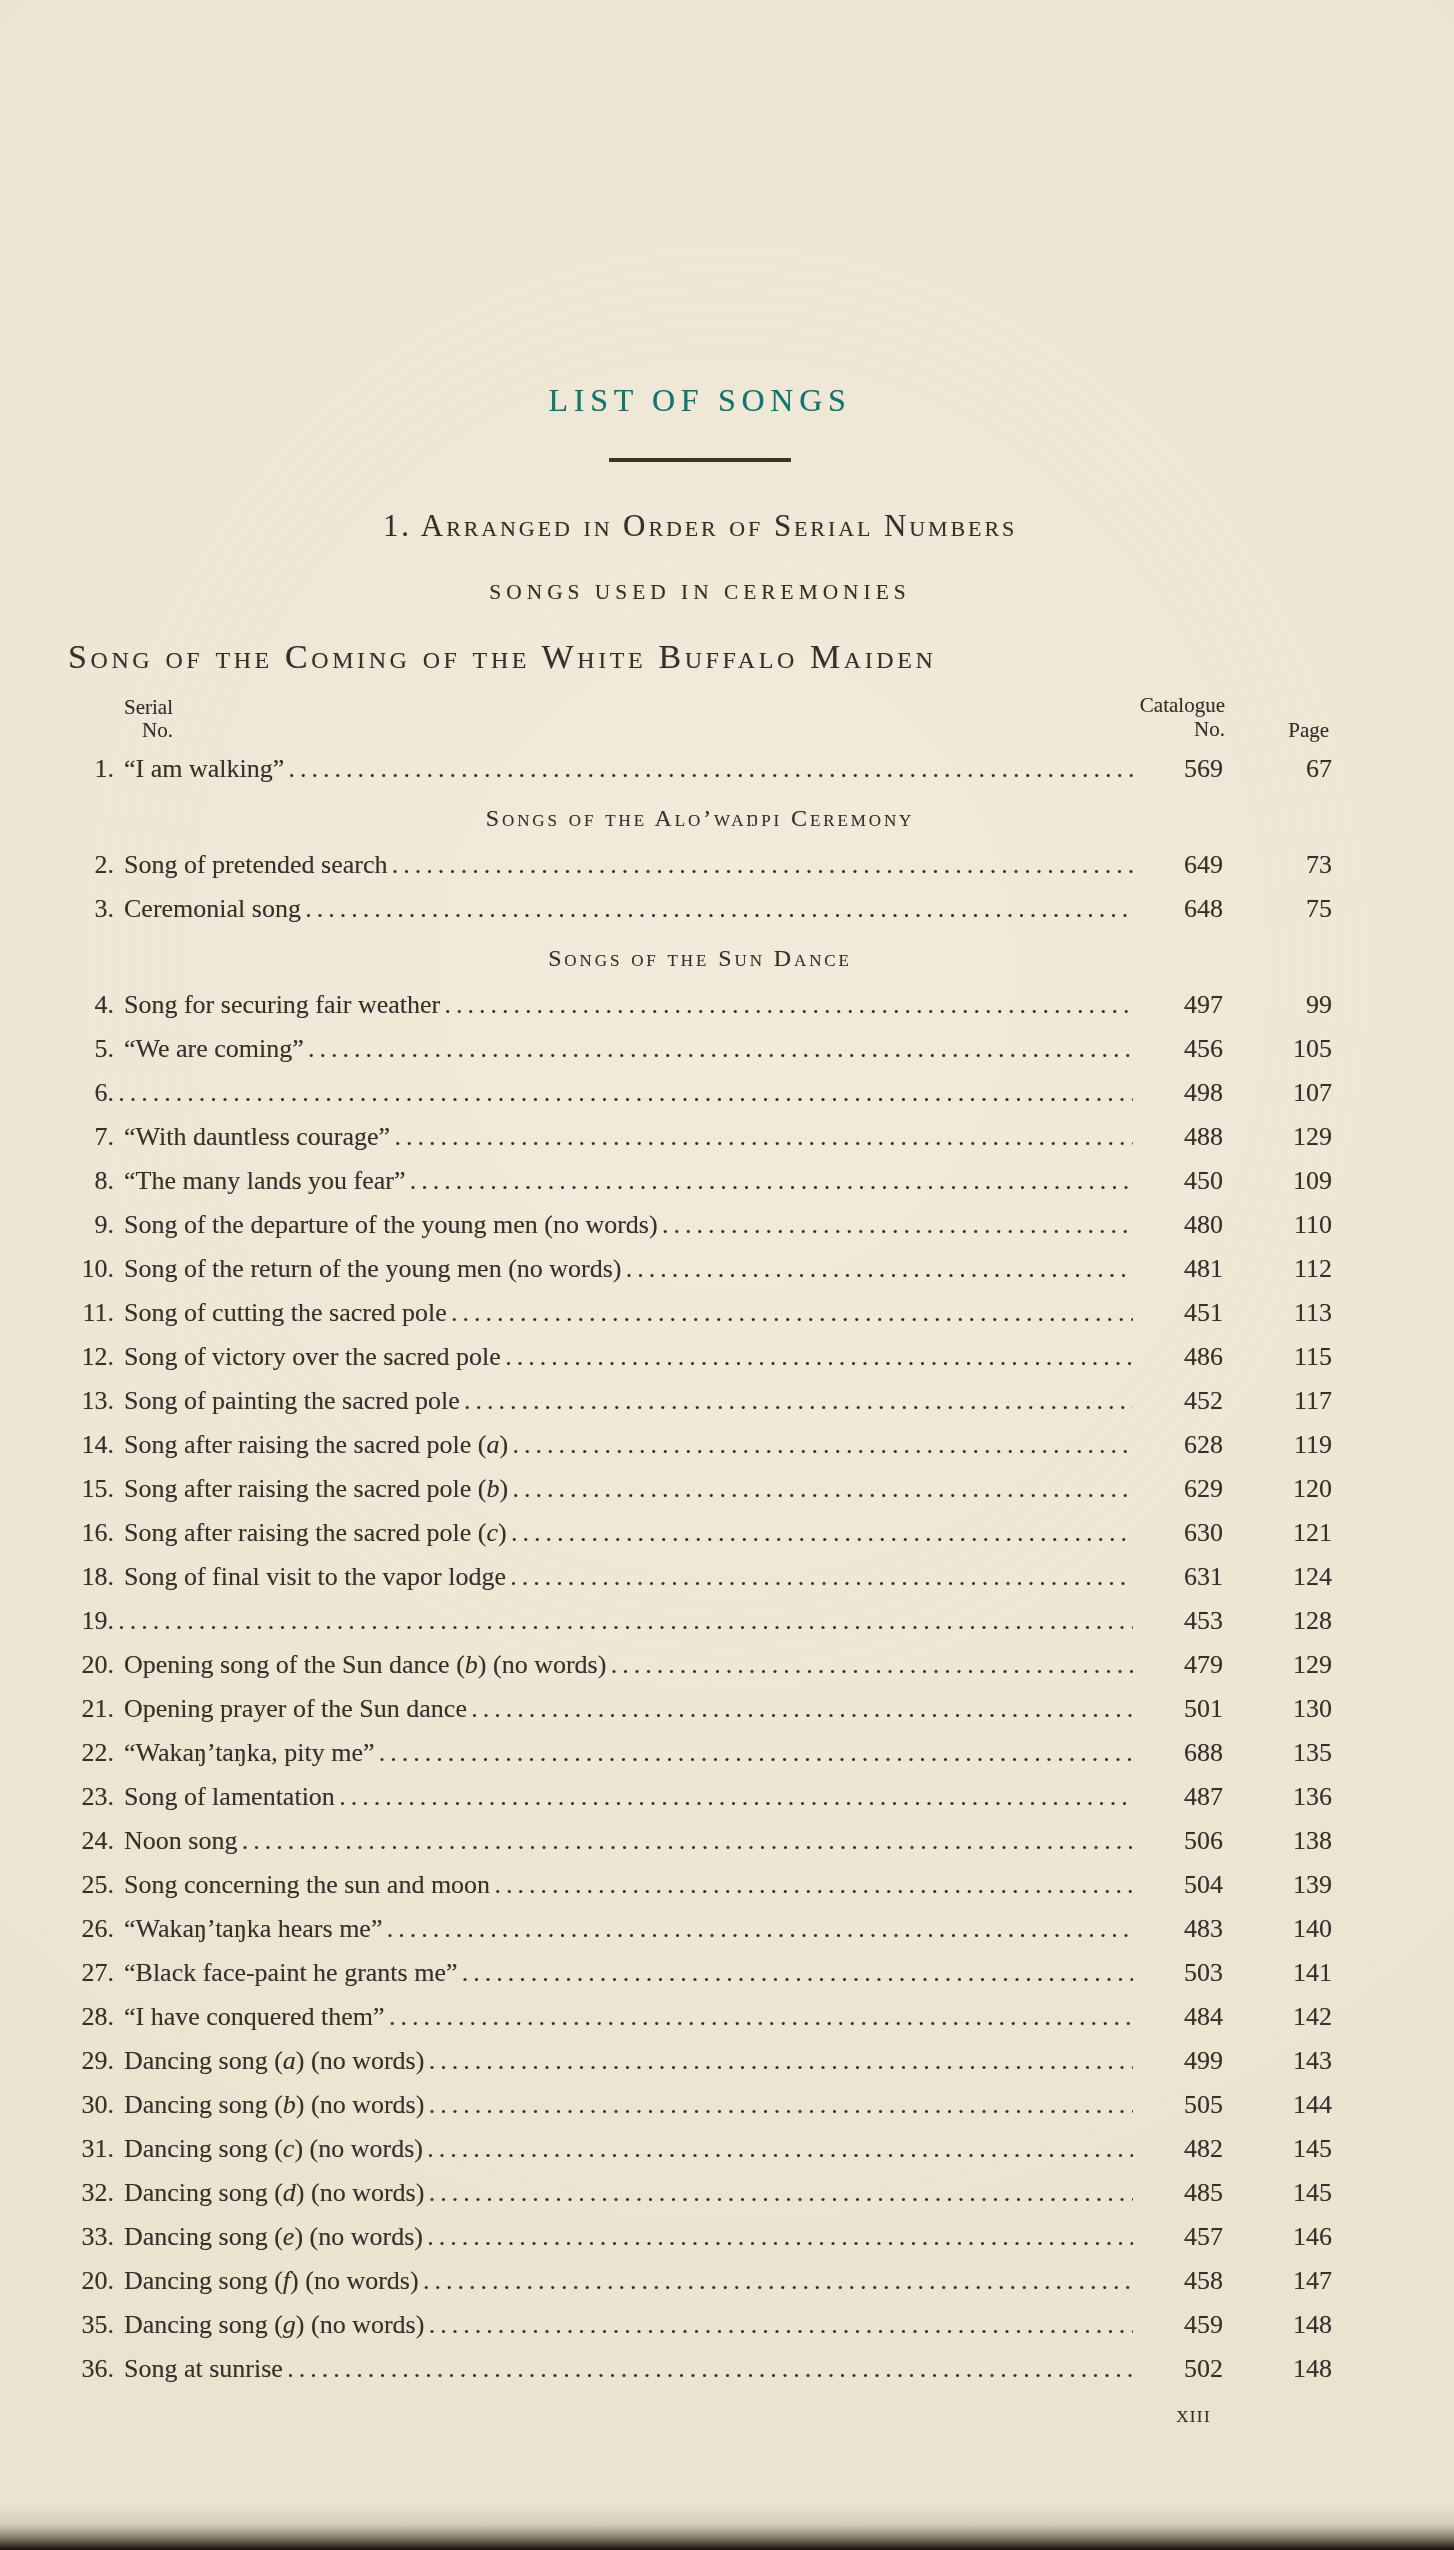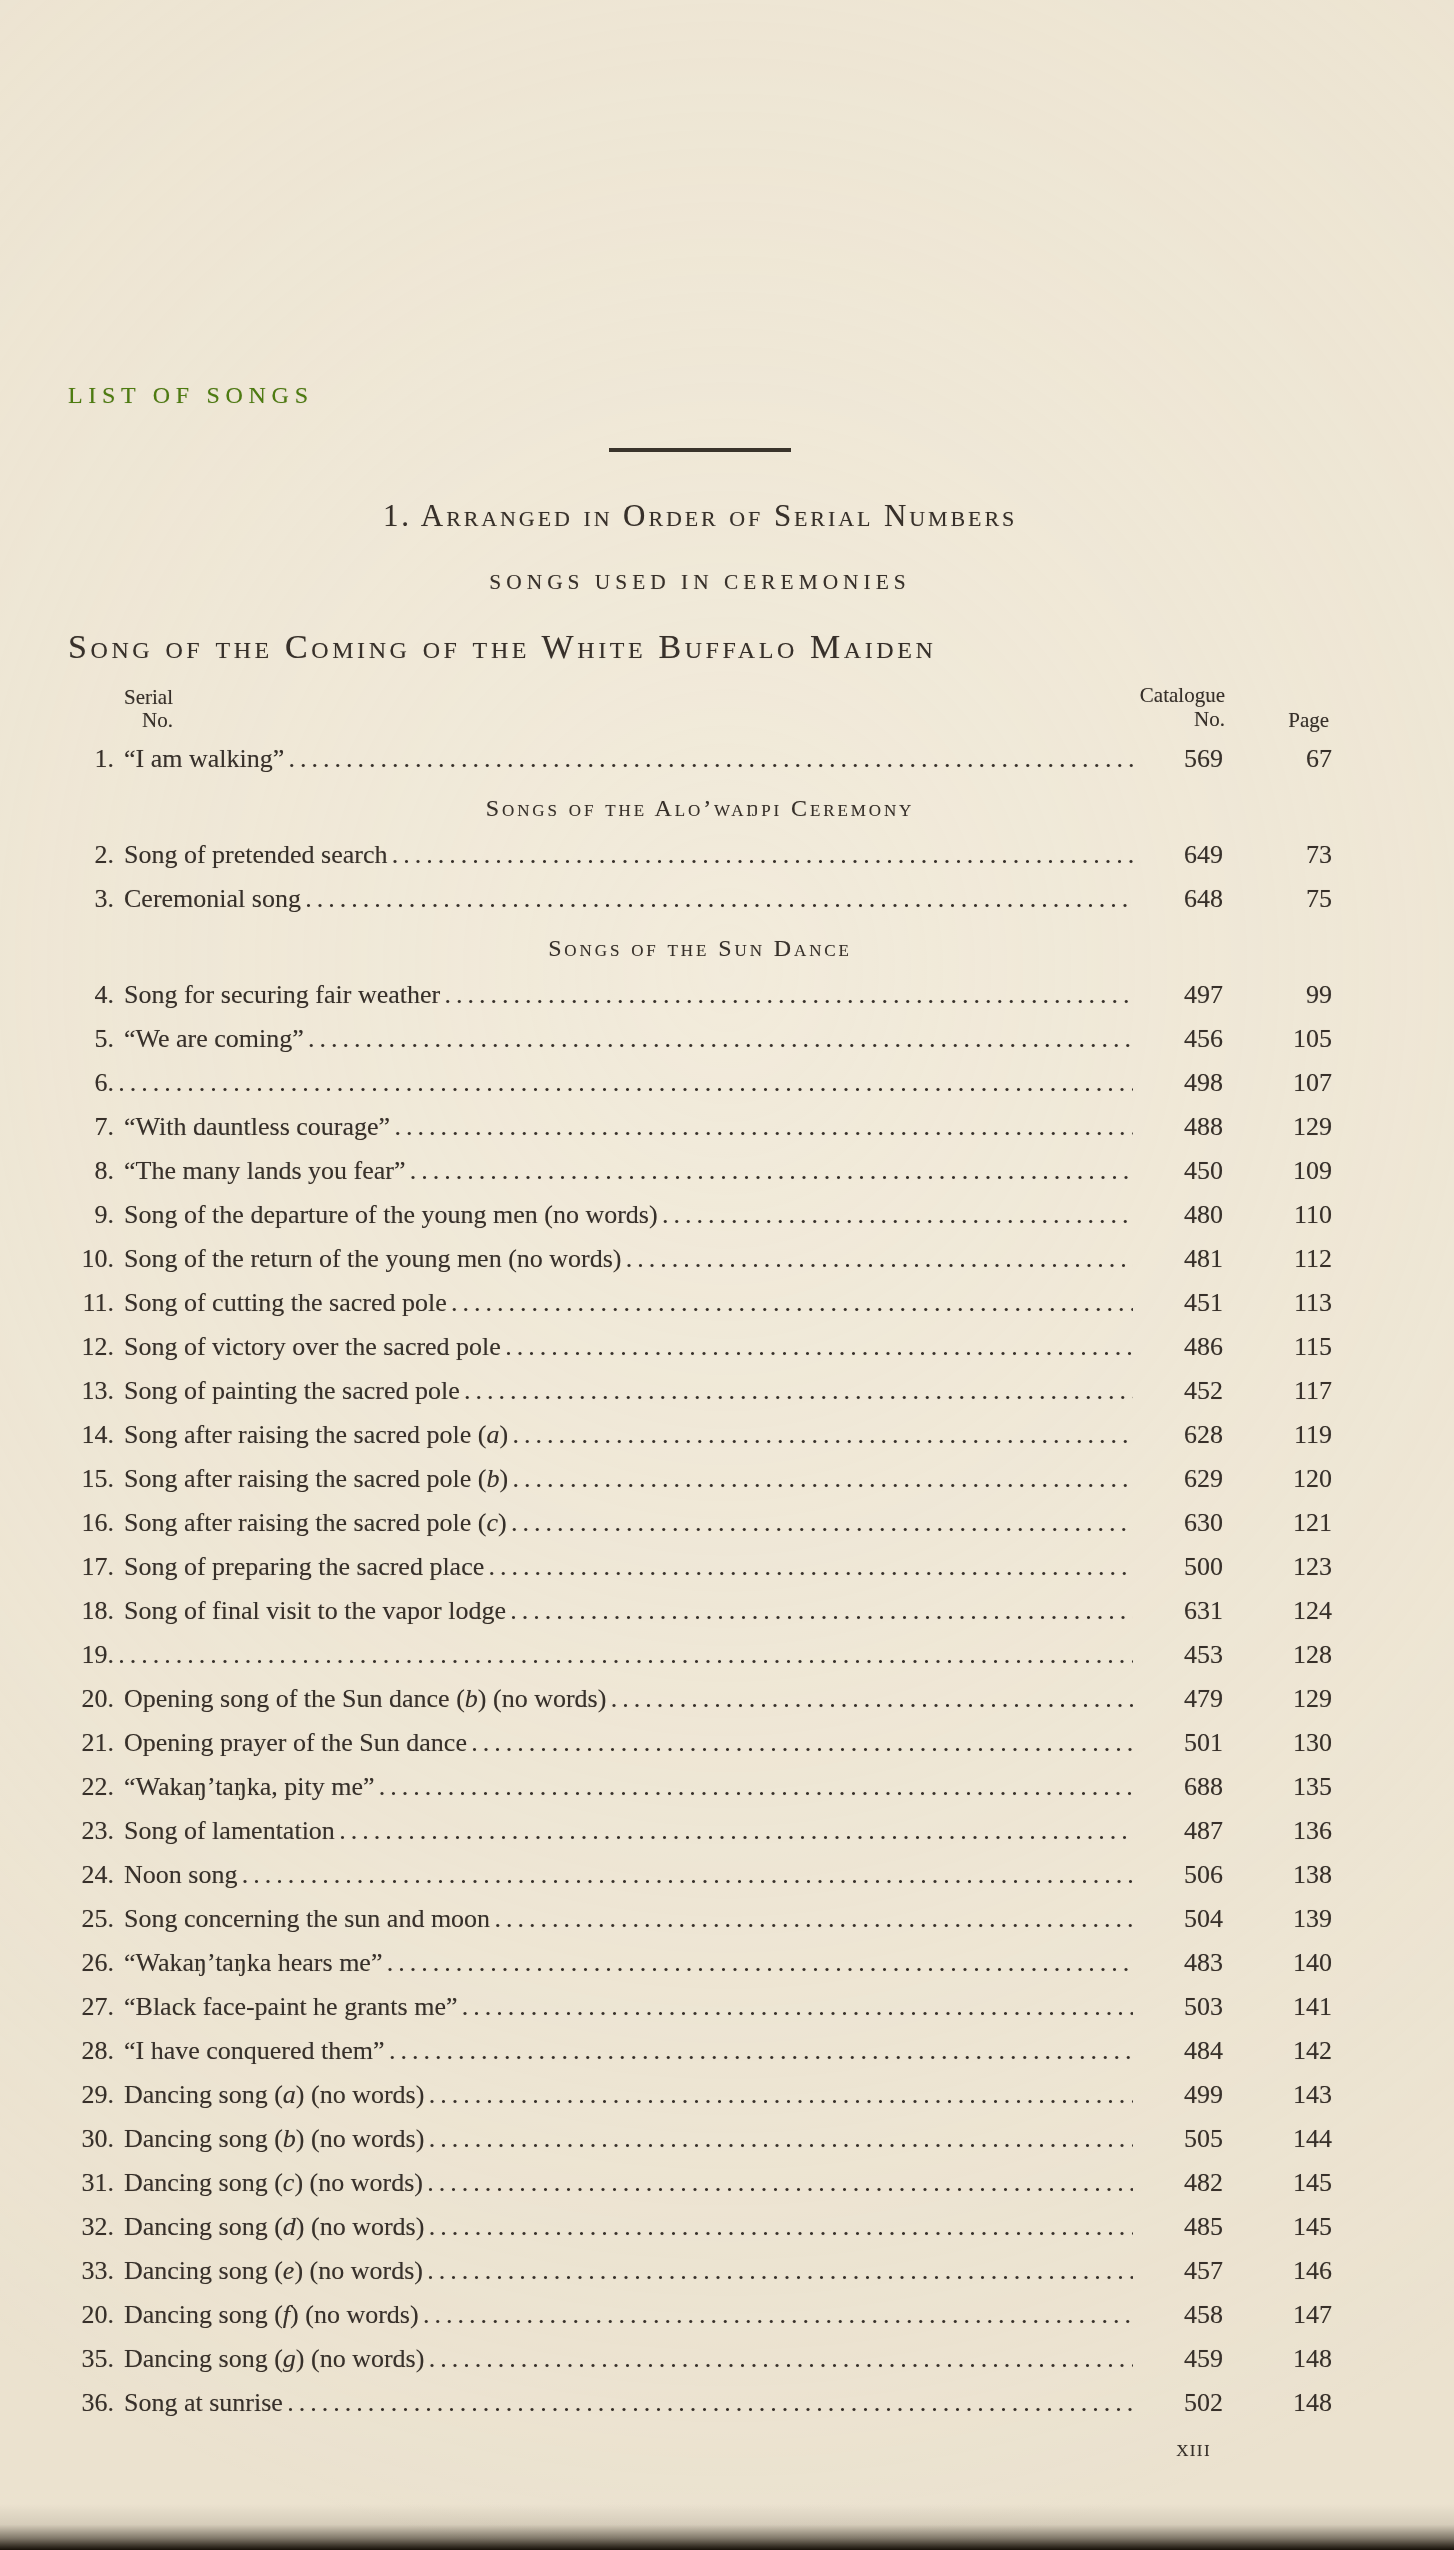--- a/index.html
+++ b/index.html
@@ -10,23 +10,23 @@
     background:
       radial-gradient(ellipse 140% 90% at 50% 38%, rgba(255,252,242,0.35), rgba(255,252,242,0) 70%),
       #ebe2cf;
     font-family: "Liberation Serif", "DejaVu Serif", serif;
     color: #37302a;
     text-shadow: 0 0 0.7px rgba(55,48,40,0.35);
   }
   .page { position: absolute; left: 68px; top: 0; width: 1264px; }
 
   .title {
-    margin: 382px 0 0; 
-    font-size: 24px; font-weight: 400; letter-spacing: 5.7px;
-    color: #4d7c0f;
+    margin: 382px 0 0; text-align: center;
+    font-size: 32px; font-weight: 400; letter-spacing: 5.7px;
+    color: #0f766e;
   }
   .rule { width: 182px; height: 3.6px; background: #3a342b; margin: 39px auto 0; }
 
   .h-order {
     margin: 46px 0 0; text-align: center;
     font-size: 31px; font-weight: 400;
     font-variant: small-caps; letter-spacing: 2.9px;
   }
   .h-group {
     margin: 36px 0 0; text-align: center;
@@ -209,27 +209,20 @@
         <span class="pg">120</span>
       </div>
       <div class="row">
         <span class="serial">16.</span>
         <span class="title-cell">Song after raising the sacred pole (<i>c</i>)</span>
         <span class="leader"></span>
         <span class="cat">630</span>
         <span class="pg">121</span>
       </div>
       <div class="row">
-        <span class="serial">17.</span>
-        <span class="title-cell">Song of preparing the sacred place</span>
-        <span class="leader"></span>
-        <span class="cat">500</span>
-        <span class="pg">123</span>
-      </div>
-      <div class="row">
         <span class="serial">18.</span>
         <span class="title-cell">Song of final visit to the vapor lodge</span>
         <span class="leader"></span>
         <span class="cat">631</span>
         <span class="pg">124</span>
       </div>
       <div class="row">
         <span class="serial">19.</span>
         <span class="leader"></span>
         <span class="cat">453</span>

